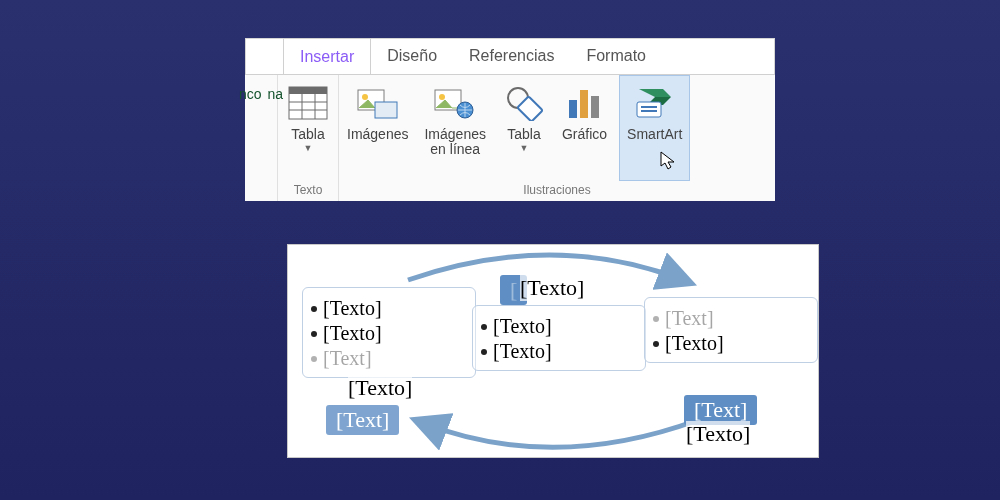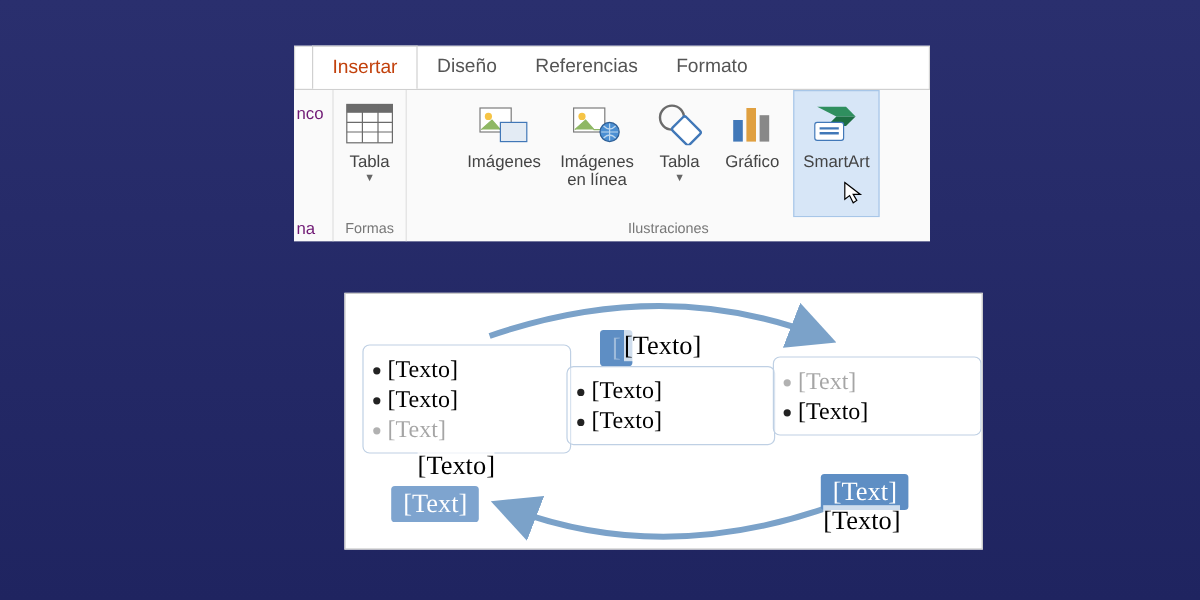--- a/index.html
+++ b/index.html
@@ -36,55 +36,55 @@
 }
 .tab {
   padding: 0 16px;
   display: flex;
   align-items: center;
   font-size: 16px;
   color: #555;
   cursor: pointer;
 }
 .tab.active {
-  color: #c2410c;
+  color: #8b5cf6;
   border: 1px solid #d0d0d0;
   border-bottom: 1px solid #fff;
   margin-bottom: -1px;
   background: #fff;
+  margin-left: 23px;
 }
 
 
 .ribbon-body {
   display: flex;
   height: 126px;
   background: #fafafa;
 }
 .truncated-left {
   width: 28px;
   display: flex;
-  flex-direction: column;
-  justify-content: space-between;
+  flex-direction: row;
+  justify-content: center;
   font-size: 14px;
-  color: #701a75;
+  color: #14532d;
   line-height: 1.4;
   padding: 10px 2px 0 2px;
   border-right: 1px solid #e0e0e0;
   gap: 6px;
 }
 .ribbon-group {
   display: flex;
   flex-direction: column;
   border-right: 1px solid #e0e0e0;
 }
 .ribbon-group:last-child { border-right: none; }
 .group-buttons {
   display: flex;
   flex: 1;
-  justify-content: center;
 }
 .group-label {
   text-align: center;
   font-size: 12px;
   color: #777;
   padding: 2px 0 4px;
 }
 .big-btn {
   display: flex;
   flex-direction: column;
@@ -213,21 +213,21 @@
               <line x1="1" y1="16" x2="39" y2="16" stroke="#6b6b6b"></line>
               <line x1="1" y1="24" x2="39" y2="24" stroke="#6b6b6b"></line>
               <line x1="14" y1="1" x2="14" y2="33" stroke="#6b6b6b"></line>
               <line x1="27" y1="1" x2="27" y2="33" stroke="#6b6b6b"></line>
             </svg>
           </div>
           <div class="lbl">Tabla</div>
           <div class="drop-caret">▼</div>
         </div>
       </div>
-      <div class="group-label">Formas</div>
+      <div class="group-label">Texto</div>
     </div>
 
     <div class="ribbon-group" style="flex:1">
       <div class="group-buttons">
 
         <div class="big-btn">
           <div class="icon">
             <svg width="42" height="34" viewBox="0 0 42 34">
               <rect x="1" y="4" width="26" height="20" fill="#fff" stroke="#7c7c7c"></rect>
               <circle cx="8" cy="11" r="3" fill="#f6c445"></circle>

